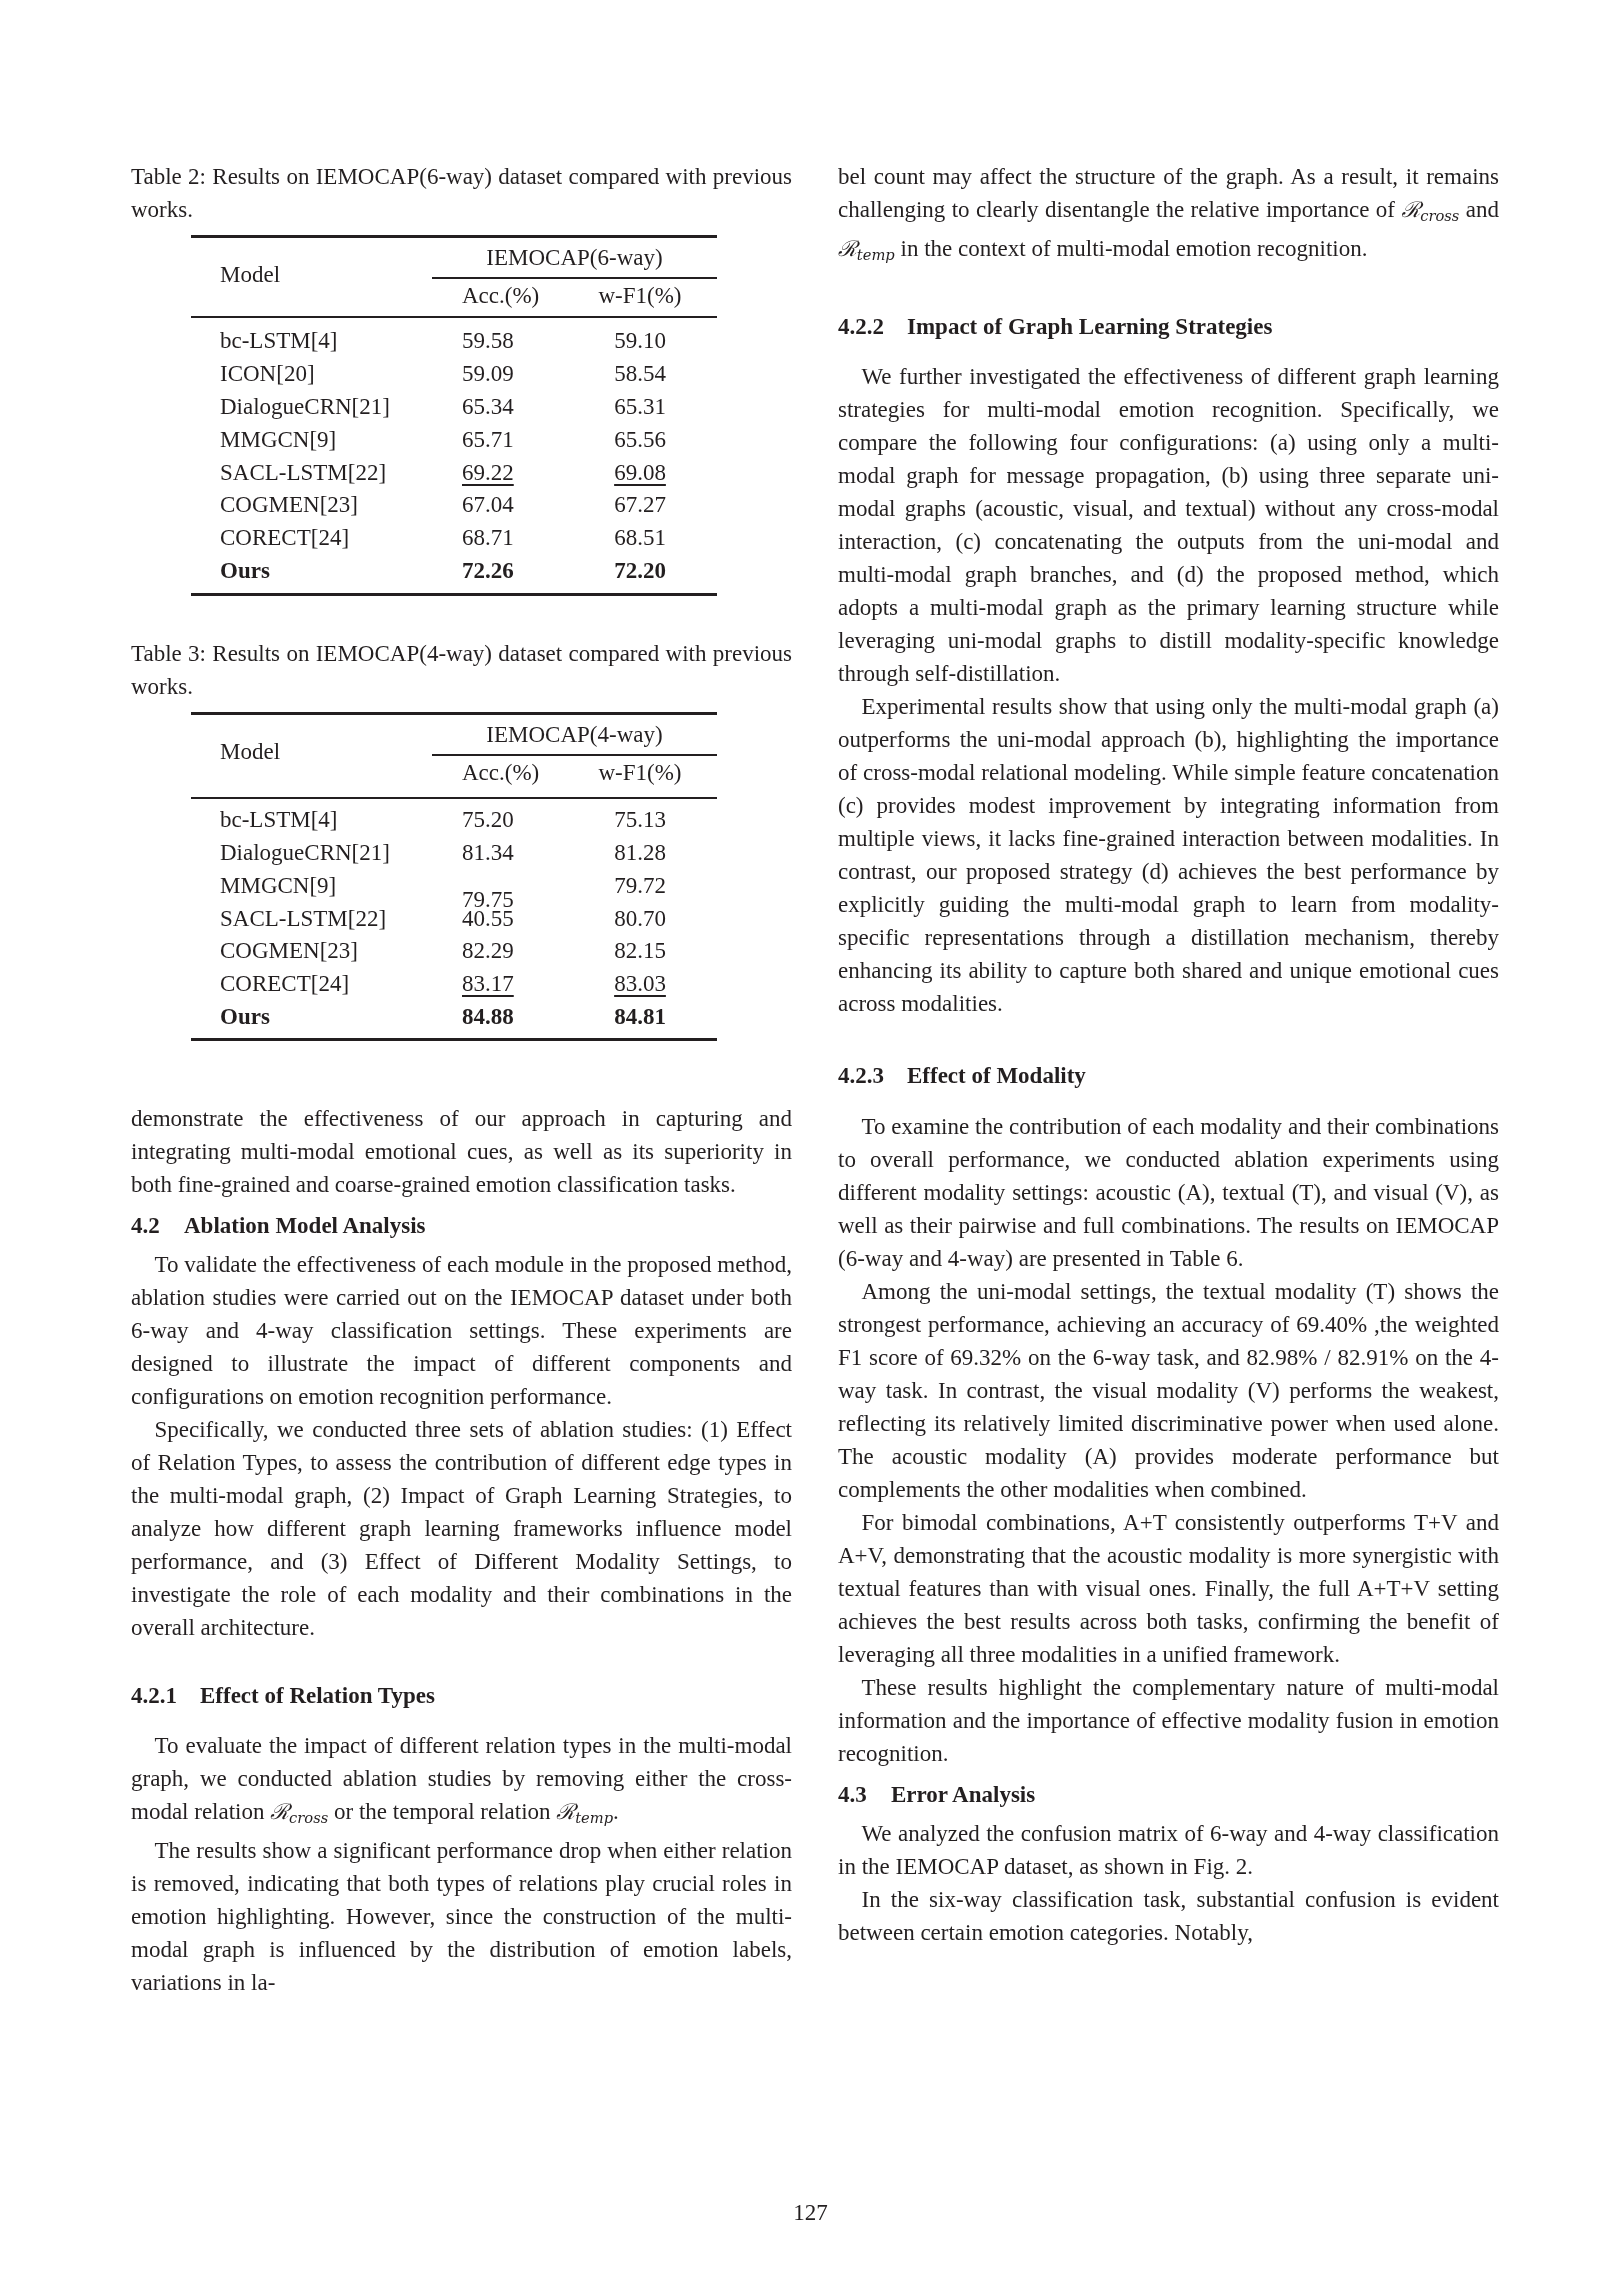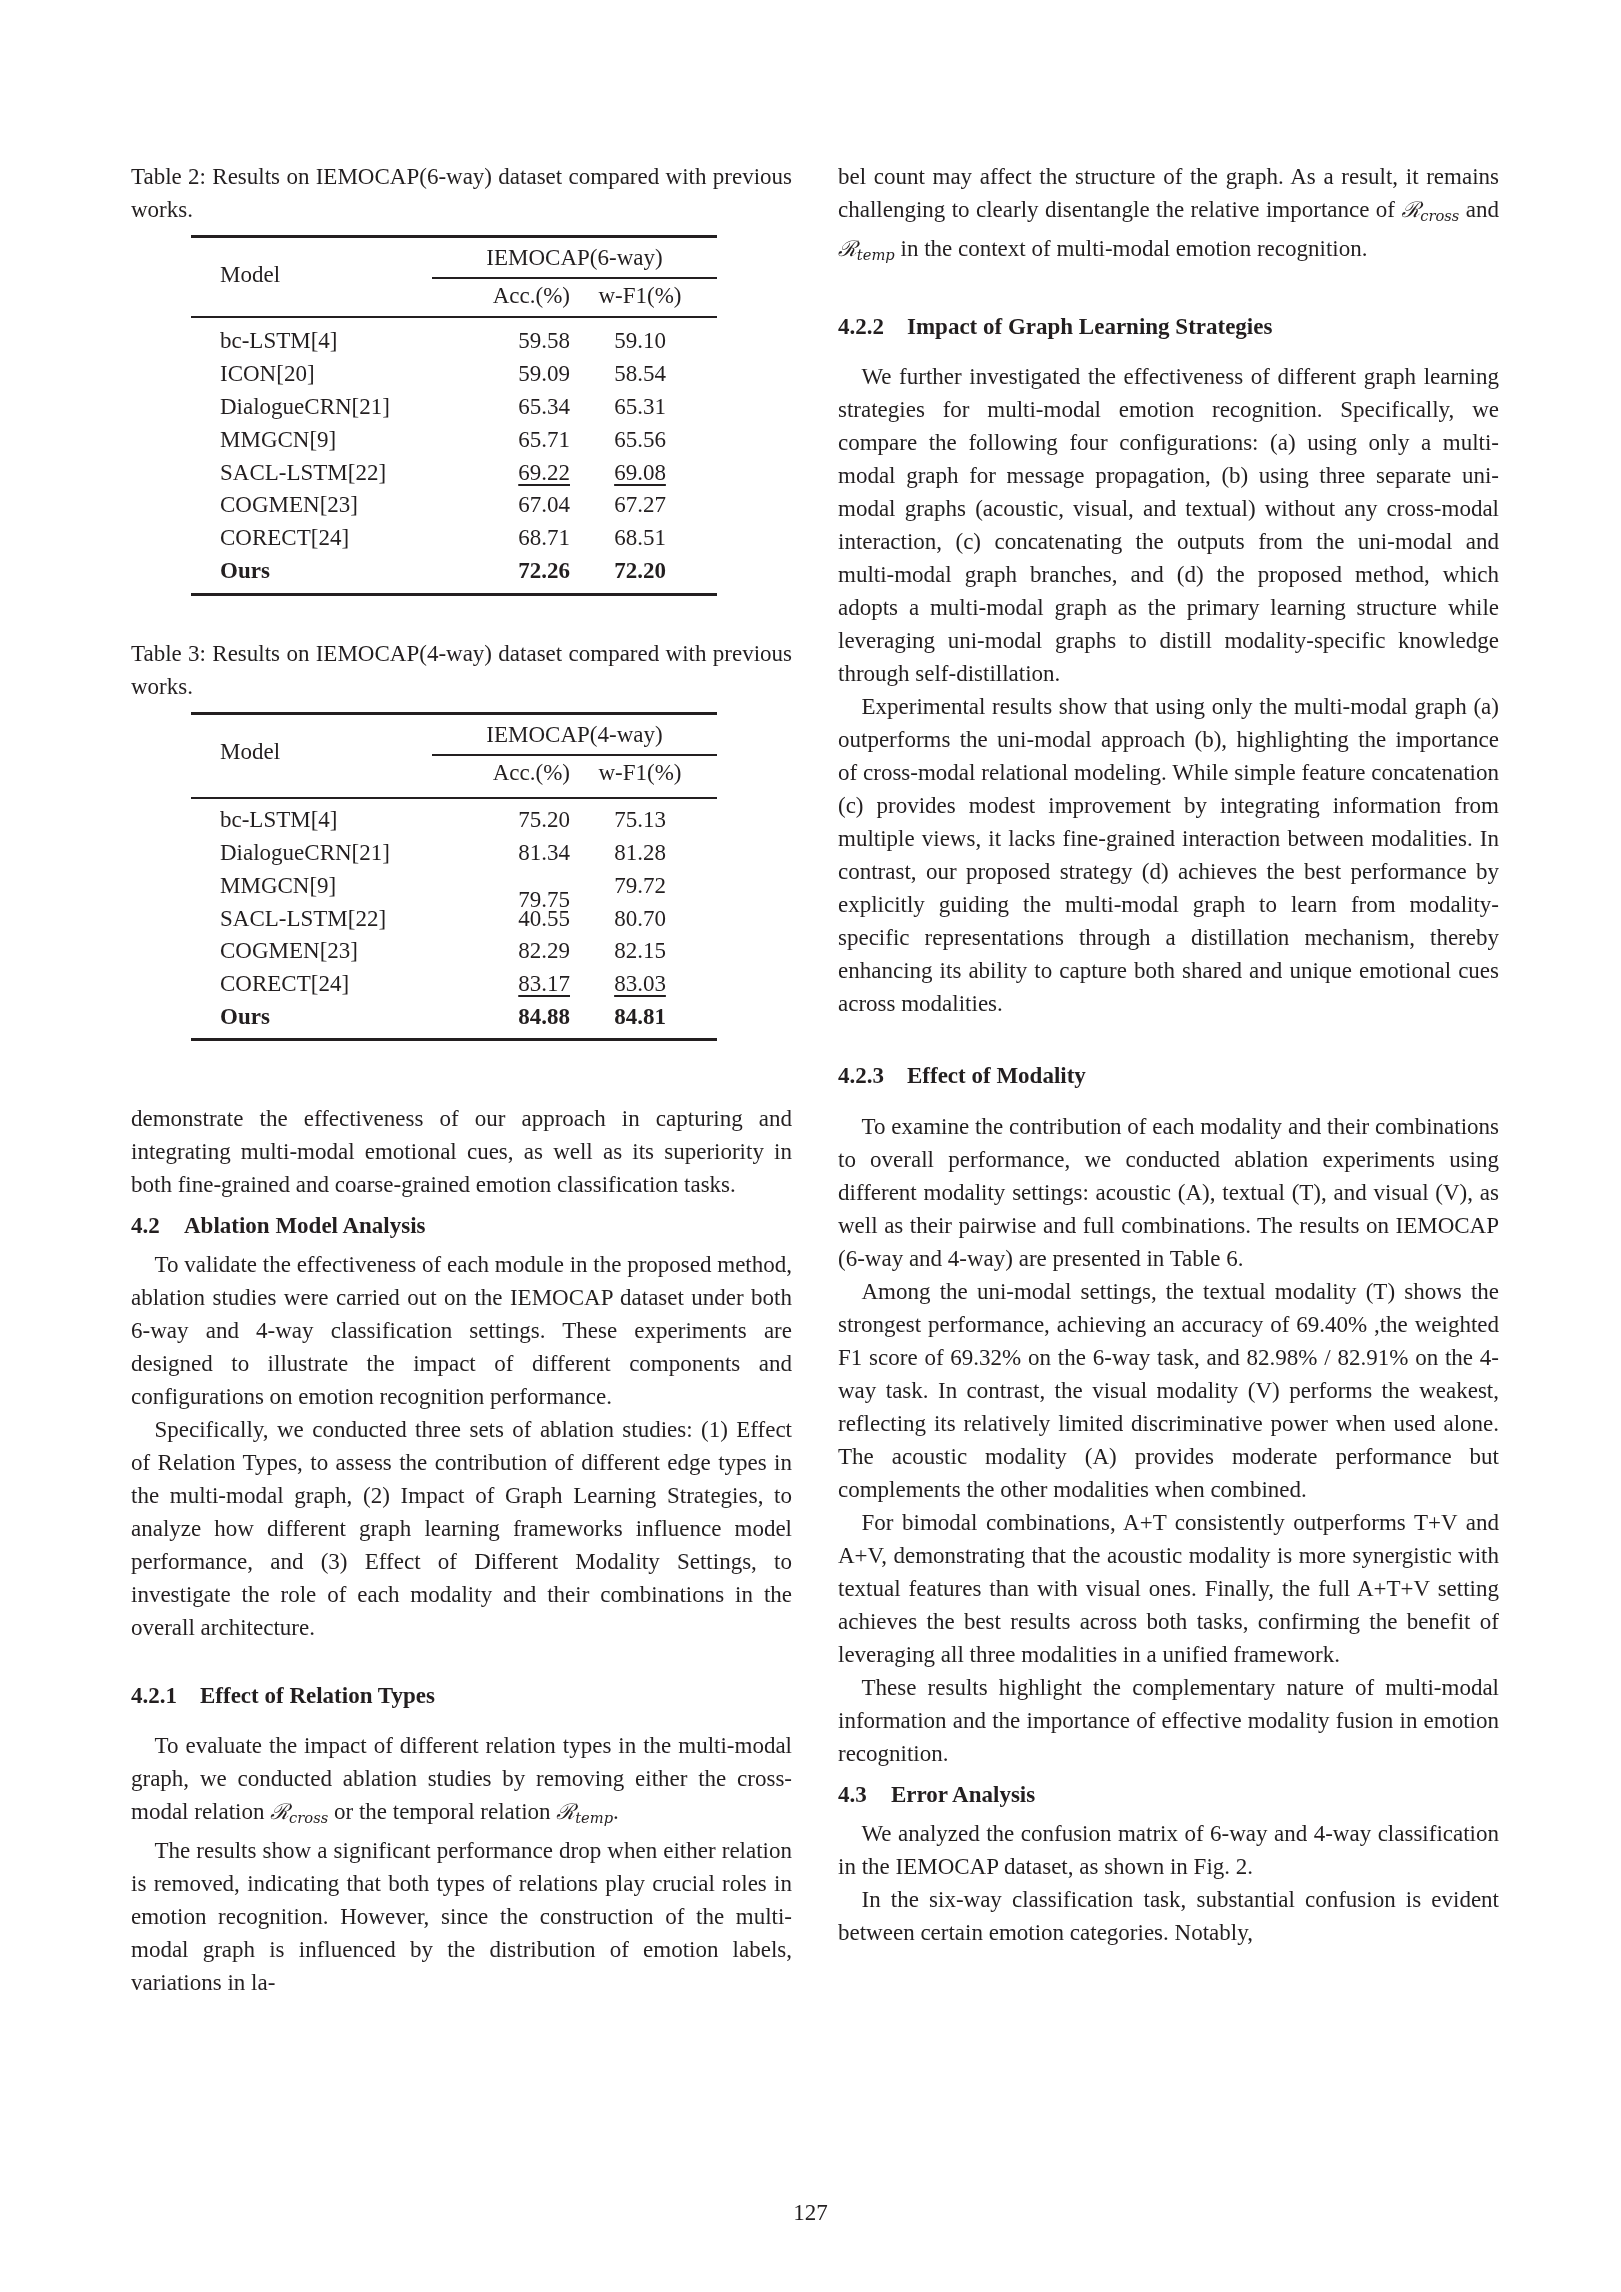--- a/index.html
+++ b/index.html
@@ -16,21 +16,21 @@
   .h3 { font-weight:bold; margin:0; font-size:23px; }
   .h3 .num { display:inline-block; width:69px; }
   .math { font-family:"DejaVu Serif", serif; font-style:italic; font-size:21.6px; }
   .math sub { font-size:14.7px; font-style:italic; vertical-align:-3.9px; }
   .tbl-wrap { position:absolute; left:191px; width:526px; }
   .rule-top { position:absolute; left:0; width:526px; height:2.9px; background:#231f20; }
   .rule-mid { position:absolute; left:0; width:526px; height:1.5px; background:#231f20; }
   .rule-cmid { position:absolute; left:241px; width:285px; height:1.5px; background:#231f20; }
   .cell { position:absolute; white-space:nowrap; font-size:23px; line-height:33px; }
   .c-model { left:29px; }
-  .c-acc { left:271px; width:108px; text-align:right; }
+  .c-acc { left:271px; width:108px; text-align:left; }
   .c-wf1 { left:390px; width:118px; text-align:center; }
   .c-group { left:241px; width:285px; text-align:center; }
   .u { text-decoration:underline; text-underline-offset:3.9px; text-decoration-thickness:1.5px; }
   .b { font-weight:bold; }
   .pagenum { position:absolute; left:0; width:1621px; top:2200px; text-align:center; font-size:23px; }
 </style>
 </head>
 <body>
 
 <div class="col left" style="top:160px;">
@@ -149,21 +149,21 @@
   <p class="p ind">Specifically, we conducted three sets of ablation studies: (1) Effect of Relation Types, to assess the contribution of different edge types in the multi-modal graph, (2) Impact of Graph Learning Strategies, to analyze how different graph learning frameworks influence model performance, and (3) Effect of Different Modality Settings, to investigate the role of each modality and their combinations in the overall architecture.</p>
   <div class="h3" style="margin-top:35px;">
     <span class="num">4.2.1</span><span>Effect of Relation Types</span>
   </div>
   <p class="p ind" style="margin-top:17.6px;">
     <span>To evaluate the impact of different relation types in the multi-modal graph, we conducted ablation studies by removing either the cross-modal relation</span>
     <span class="math"><span>ℛ</span><sub>cross</sub></span>
     <span>or the temporal relation</span>
     <span class="math"><span>ℛ</span><sub>temp</sub></span><span>.</span>
   </p>
-  <p class="p ind">The results show a significant performance drop when either relation is removed, indicating that both types of relations play crucial roles in emotion recognition.  However, since the construction of the multi-modal graph is influenced by the distribution of emotion labels, variations in la-</p>
+  <p class="p ind">The results show a significant performance drop when either relation is removed, indicating that both types of relations play crucial roles in emotion highlighting.  However, since the construction of the multi-modal graph is influenced by the distribution of emotion labels, variations in la-</p>
 </div>
 
 <div class="col right" style="top:160px;">
   <p class="p">
     <span>bel count may affect the structure of the graph.  As a result, it remains challenging to clearly disentangle the relative importance of</span>
     <span class="math"><span>ℛ</span><sub>cross</sub></span>
     <span>and</span>
     <span class="math"><span>ℛ</span><sub>temp</sub></span>
     <span>in the context of multi-modal emotion recognition.</span>
   </p>

